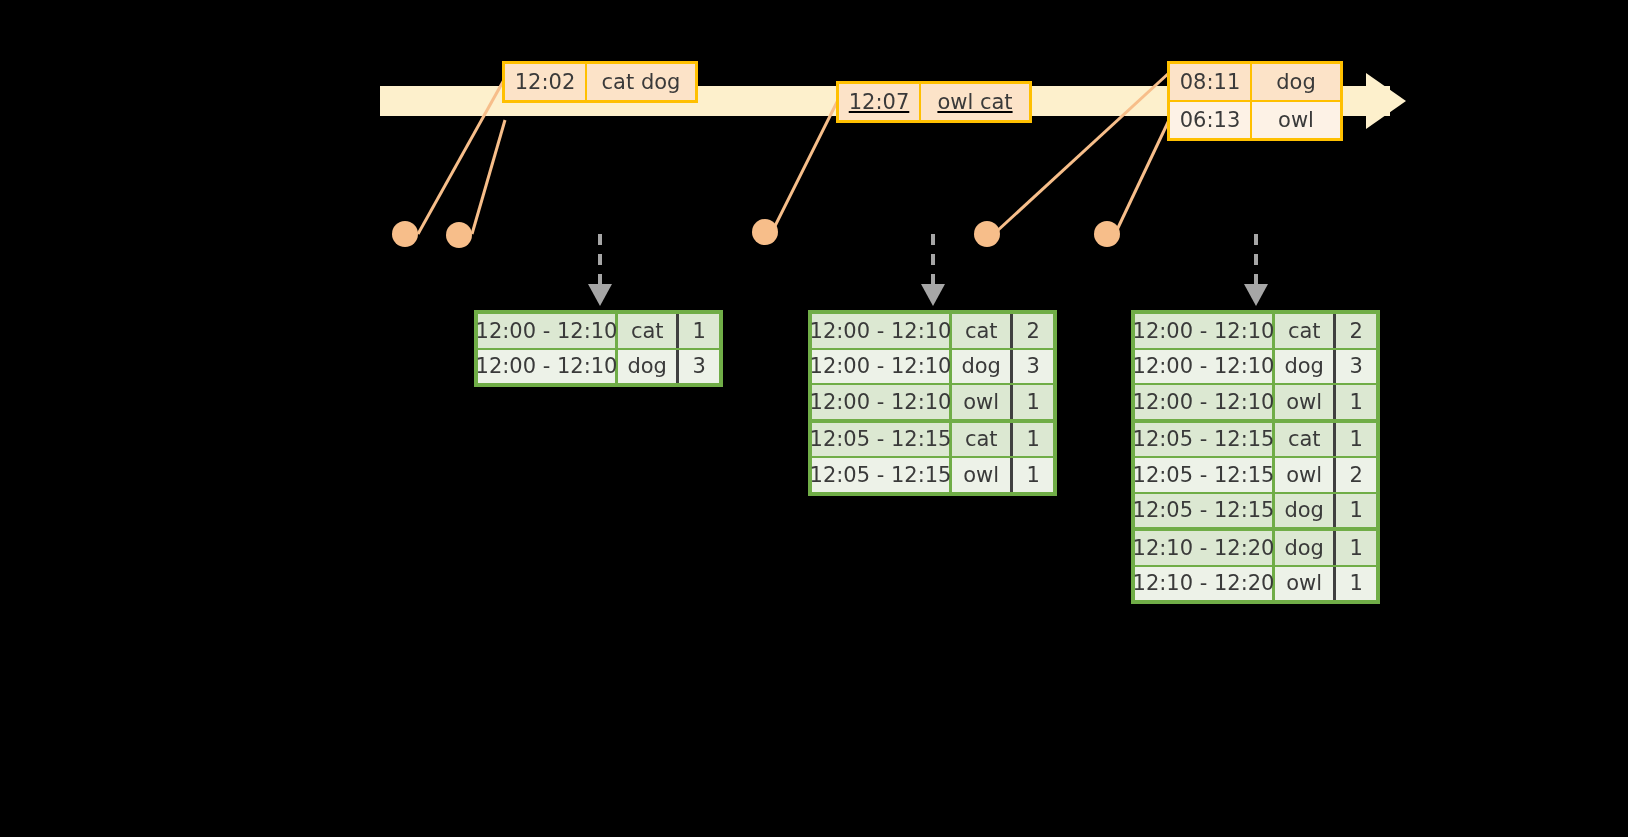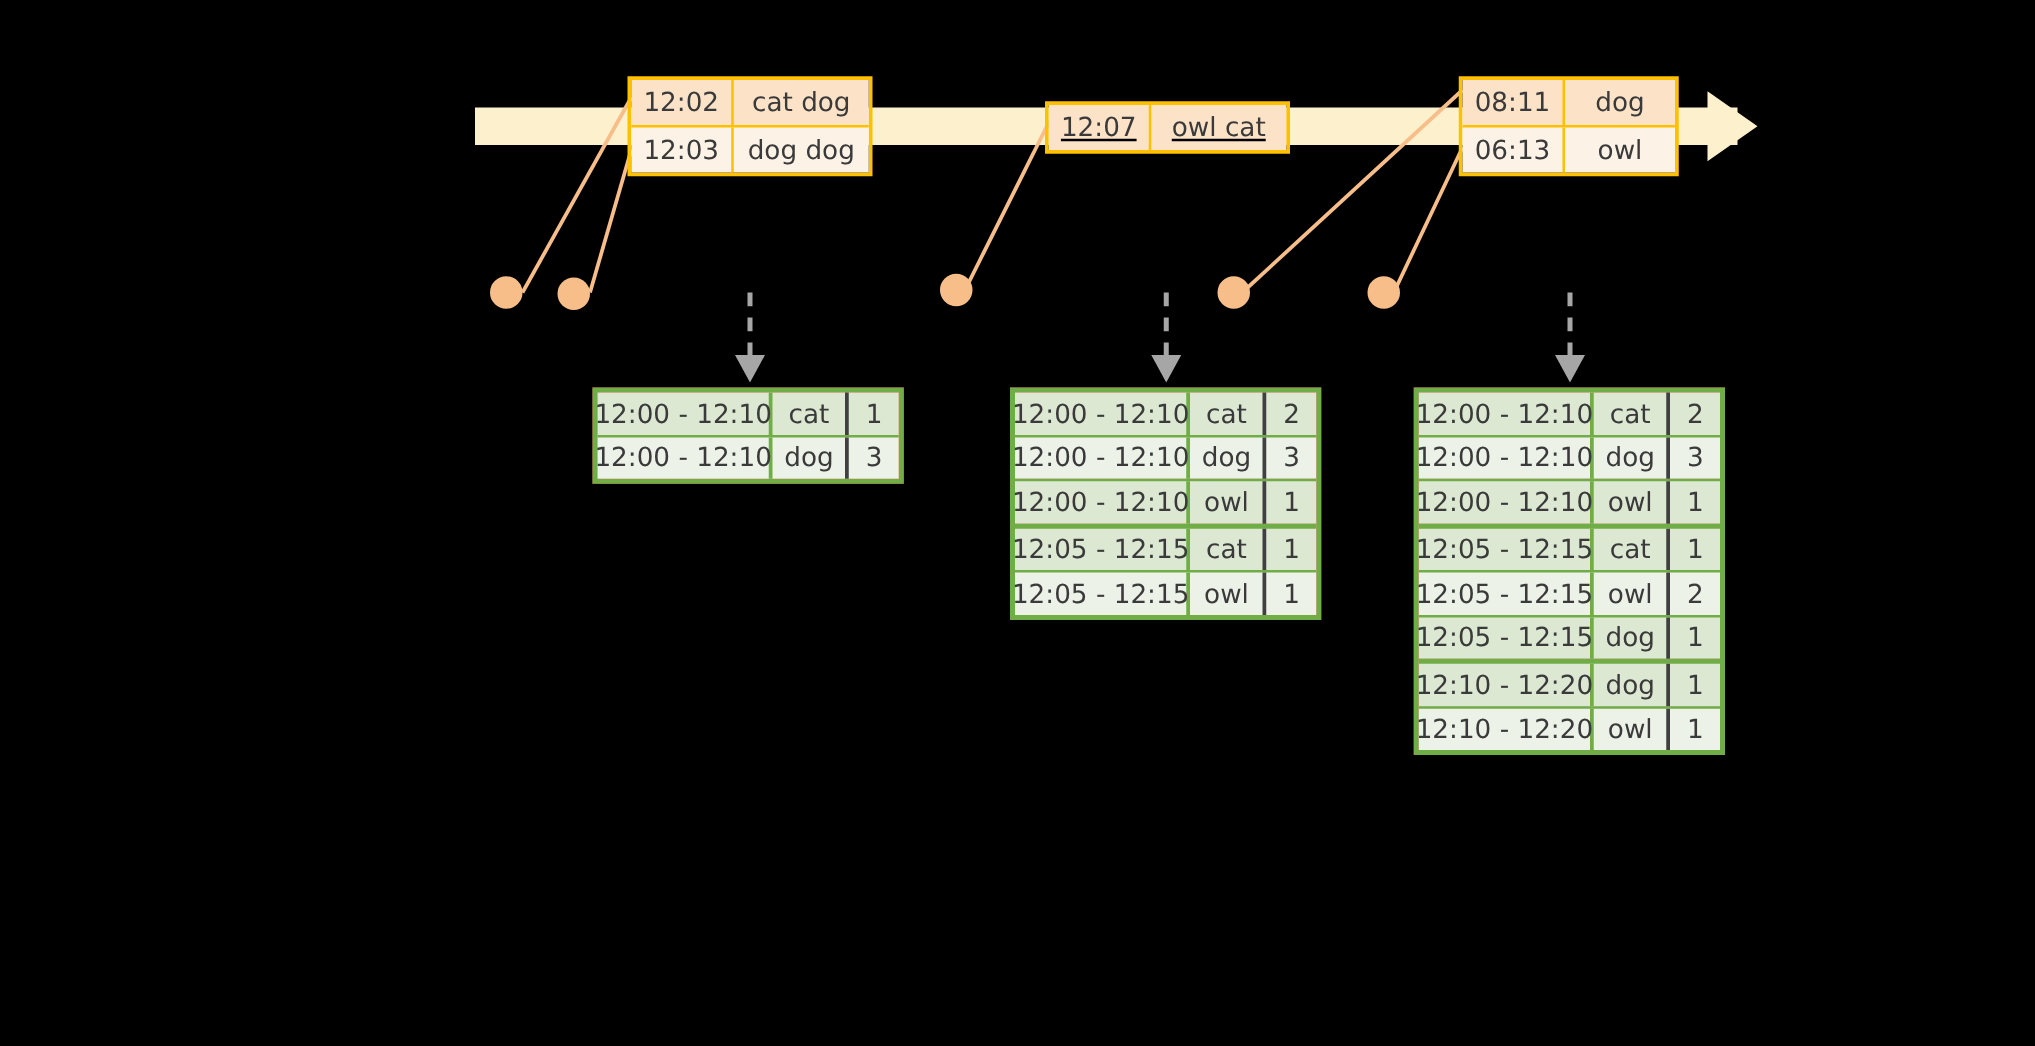--- a/index.html
+++ b/index.html
@@ -32,21 +32,21 @@
   #evt-3 .evt-cell.payload{width:90px;}
 
   
   .connectors{position:absolute;left:0;top:0;width:1628px;height:837px;pointer-events:none;}
   .dot{position:absolute;width:26px;height:26px;border-radius:50%;background:#F7BE8A;}
 
   
   .dashed-arrow{position:absolute;}
 
   
-  .rtable{position:absolute;border:4px solid #70AD47;box-sizing:border-box;background:#ef4444;}
+  .rtable{position:absolute;border:4px solid #70AD47;box-sizing:border-box;background:#fde047;}
   .rrow{display:flex;box-sizing:border-box;}
   .rrow.sh-a{background:#DCE8D2;}
   .rrow.sh-b{background:#EDF2E8;}
   .rrow.grp-break{border-top:4px solid #70AD47;}
   .rrow + .rrow:not(.grp-break){border-top:2px solid #70AD47;}
   .rcell{display:flex;align-items:center;justify-content:center;
       font-size:21px;color:#3a3a3a;height:33.5px;box-sizing:border-box;
       font-family:"DejaVu Sans",sans-serif;white-space:nowrap;}
   .rcell.win{border-right:3px solid #70AD47;}
   .rcell.word{border-right:3px solid #404040;}
@@ -99,24 +99,20 @@
   <svg class="dashed-arrow" style="left:1236px;top:232px;" width="40" height="80" viewBox="0 0 40 80">
     <line x1="20" y1="2" x2="20" y2="54" stroke="#A6A6A6" stroke-width="4" stroke-dasharray="11,9"></line>
     <polygon points="8,52 32,52 20,74" fill="#A6A6A6"></polygon>
   </svg>
 
   <div class="evt" id="evt-1">
     <div class="evt-row shade-a">
       <div class="evt-cell time">12:02</div>
       <div class="evt-cell payload">cat dog</div>
     </div>
-    <div class="evt-row shade-b">
-      <div class="evt-cell time">12:03</div>
-      <div class="evt-cell payload">dog dog</div>
-    </div>
   </div>
 
   <div class="evt" id="evt-2">
     <div class="evt-row shade-a">
       <div class="evt-cell time">12:07</div>
       <div class="evt-cell payload">owl cat</div>
     </div>
   </div>
 
   <div class="evt" id="evt-3">

